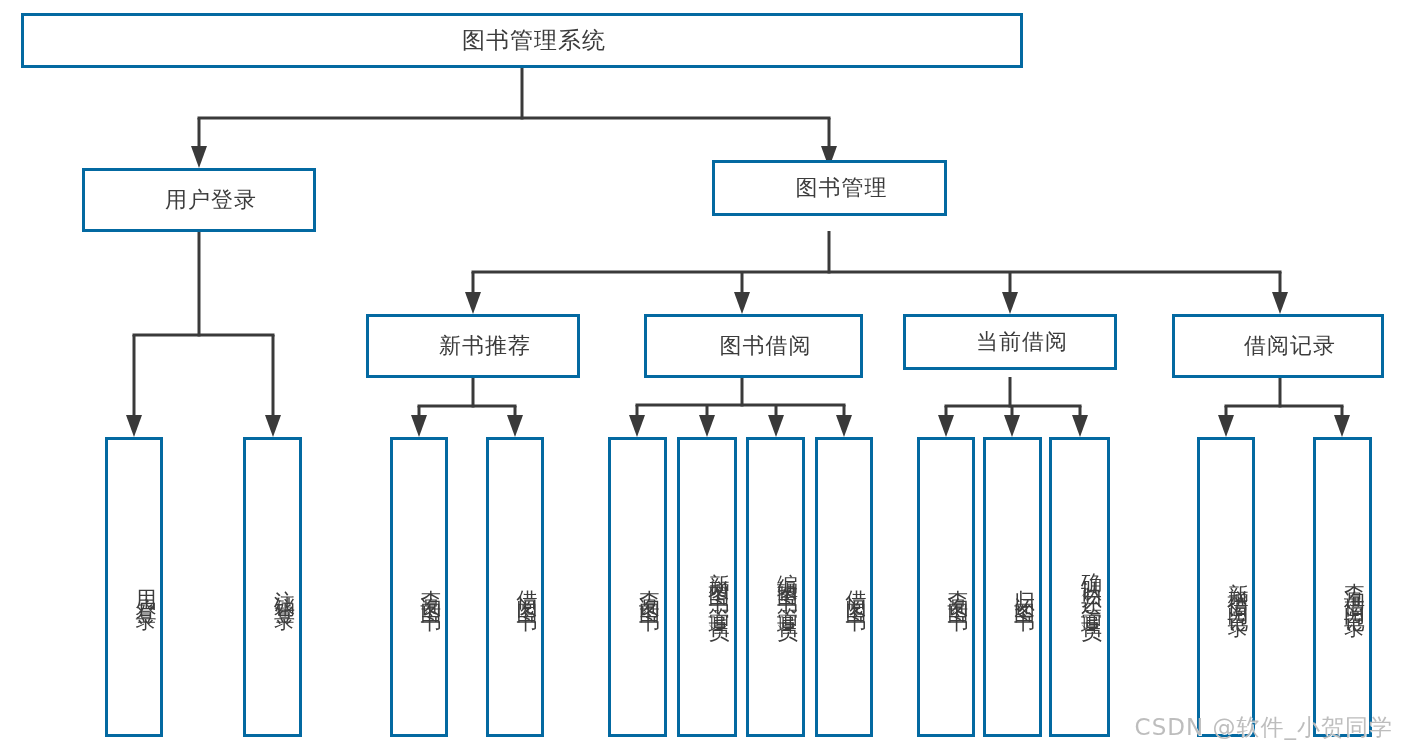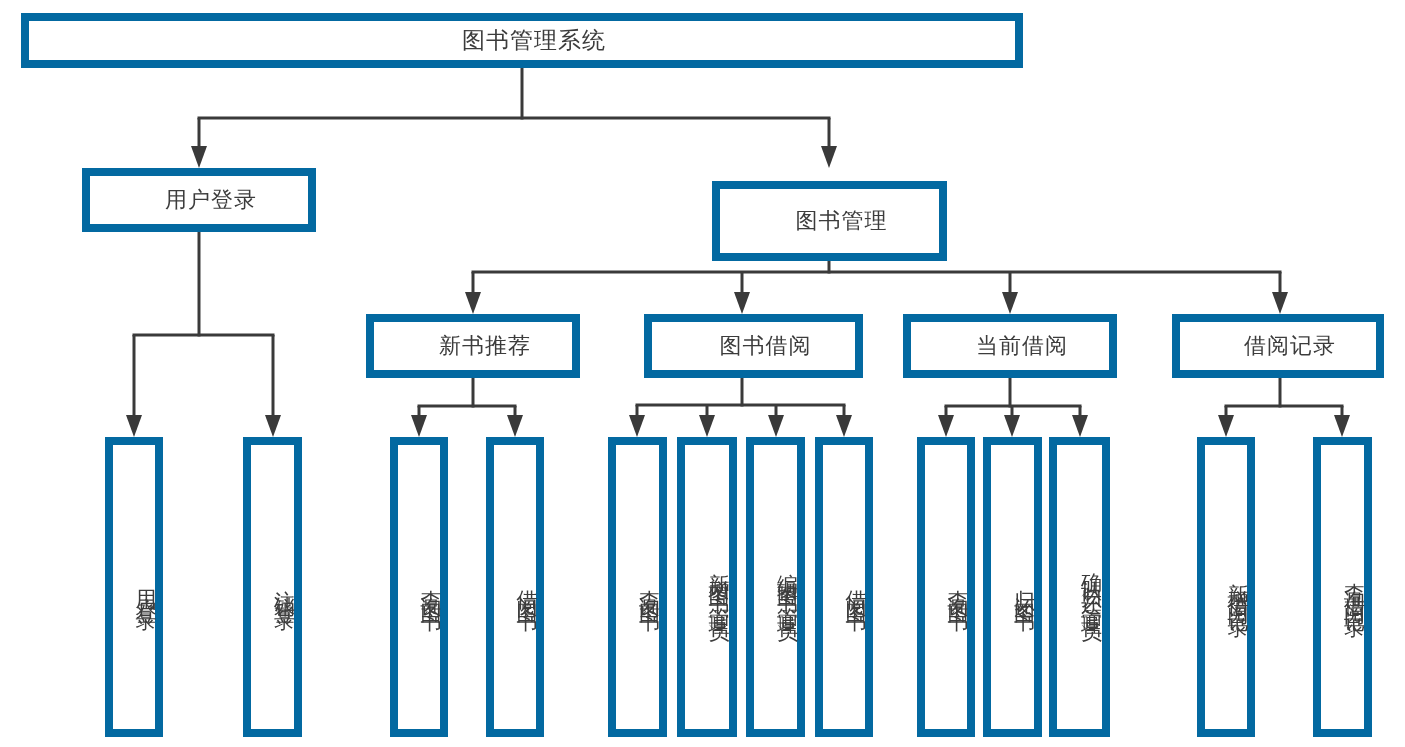--- a/index.html
+++ b/index.html
@@ -14,21 +14,21 @@
   }
   .connectors {
     position: absolute;
     left: 0; top: 0;
     width: 1405px; height: 747px;
     pointer-events: none;
     z-index: 1;
   }
   .node {
     position: absolute;
-    border: 8px solid #0369a1;
+    border: 3px solid #0369a1;
     background: #ffffff;
     display: flex;
     align-items: center;
     justify-content: center;
     color: #3c3c3c;
     z-index: 2;
     padding-left: 24px;
   }
   .node .hlabel {
     font-size: 22px;
@@ -125,31 +125,31 @@
     </g>
   </svg>
 
   <div class="node root" style="left:21px; top:13px; width:1002px; height:55px;">
     <span class="hlabel">图书管理系统</span>
   </div>
 
   <div class="node" style="left:82px; top:168px; width:234px; height:64px;">
     <span class="hlabel">用户登录</span>
   </div>
-  <div class="node" style="left:712px; top:181px; width:235px; height:80px;">
+  <div class="node" style="left:712px; top:160px; width:235px; height:56px;">
     <span class="hlabel">图书管理</span>
   </div>
 
   <div class="node" style="left:366px; top:314px; width:214px; height:64px;">
     <span class="hlabel">新书推荐</span>
   </div>
   <div class="node" style="left:633px; top:314px; width:219px; height:64px;margin-left:11px;">
     <span class="hlabel">图书借阅</span>
   </div>
-  <div class="node" style="left:903px; top:314px; width:214px; height:64px;">
+  <div class="node" style="left:903px; top:314px; width:214px; height:56px;">
     <span class="hlabel">当前借阅</span>
   </div>
   <div class="node" style="left:1172px; top:314px; width:212px; height:64px;">
     <span class="hlabel">借阅记录</span>
   </div>
 
   <div class="node leaf" style="left:105px; top:437px; width:58px; height:300px;">
     <span class="vlabel">用户登录</span>
   </div>
   <div class="node leaf" style="left:243px; top:437px; width:59px; height:300px;">
@@ -186,14 +186,15 @@
     <span class="vlabel">确认归还（管理员）</span>
   </div>
 
   <div class="node leaf" style="left:1197px; top:437px; width:58px; height:300px;">
     <span class="vlabel">新增借阅记录</span>
   </div>
   <div class="node leaf" style="left:1313px; top:437px; width:59px; height:300px;">
     <span class="vlabel">查询借阅记录</span>
   </div>
 
+  <div class="watermark">CSDN @软件_小贺同学</div>
 
 </div>
 
 </body></html>

